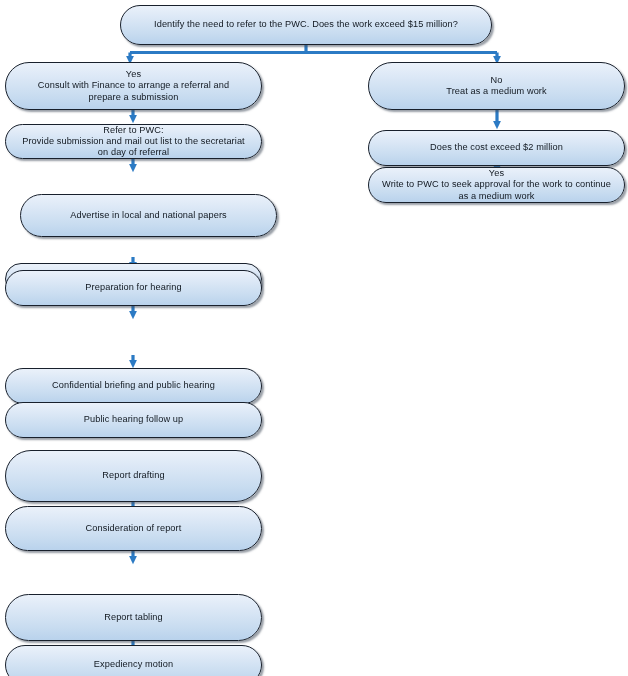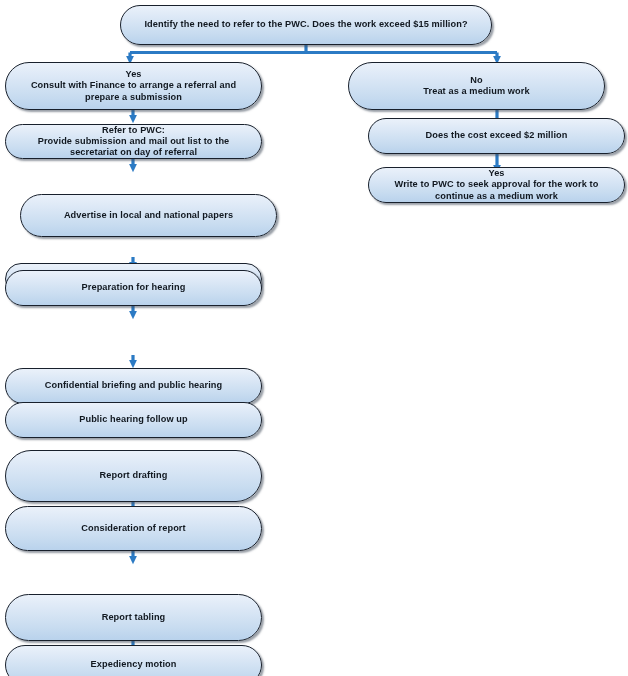--- a/index.html
+++ b/index.html
@@ -15,21 +15,20 @@
     overflow: hidden;
     font-family: "Liberation Sans", sans-serif;
   }
 
   #canvas {
     position: absolute;
     left: 0;
     top: 0;
     width: 628px;
     height: 676px;
-    font-weight: bold;
   }
 
   
   #connectors {
     position: absolute;
     left: 0;
     top: 0;
     width: 628px;
     height: 676px;
     z-index: 1;
@@ -160,26 +159,26 @@
 
 
   <div class="node" style="left:5px; top:594px; width:257px; height:47px;">
     <span class="node-text">Report tabling</span>
   </div>
 
   <div class="node" style="left:5px; top:645px; width:257px; height:40px;">
     <span class="node-text">Expediency motion</span>
   </div>
 
-  <div class="node" style="left:348px; top:62px; width:257px; height:48px;">
+  <div class="node" style="left:368px; top:62px; width:257px; height:48px;">
     <span class="node-text">No
 Treat as a medium work</span>
   </div>
 
-  <div class="node" style="left:368px; top:118px; width:257px; height:36px;">
+  <div class="node" style="left:368px; top:130px; width:257px; height:36px;">
     <span class="node-text">Does the cost exceed $2 million</span>
   </div>
 
   <div class="node clipped tight" style="left:368px; top:167px; width:257px; height:36px;">
     <span class="node-text">Yes
 Write to PWC to seek approval for the work to continue as a medium work</span>
   </div>
 
 </div>
 

